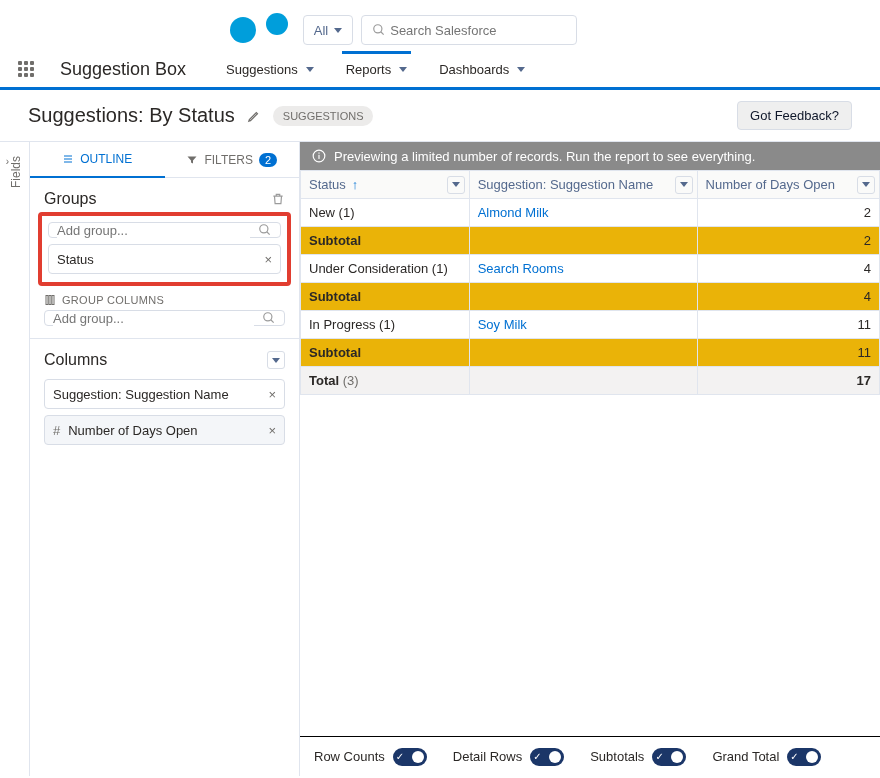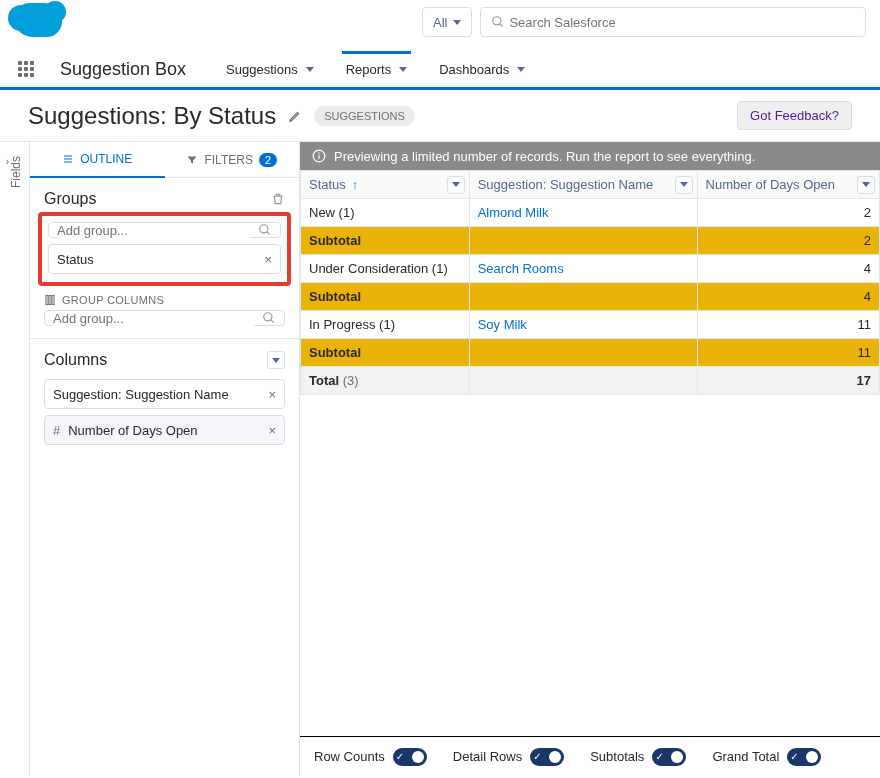--- a/index.html
+++ b/index.html
@@ -1,39 +1,39 @@
 <!DOCTYPE html>
 <html><head>
 <meta charset="utf-8">
 <style>
   * { box-sizing: border-box; margin: 0; padding: 0; font-family: -apple-system, "Salesforce Sans", Arial, sans-serif; }
   body { background: #fff; width: 880px; height: 778px; overflow: hidden; color: #2b2826; }
   
-  .hdr { display: flex; align-items: flex-end; height: 52px; padding: 15px 14px; }
+  .hdr { display: flex; align-items: center; height: 52px; padding: 15px 14px; flex-direction: column; }
   .logo { width: 48px; height: 34px; background: #009edb; border-radius: 17px 20px 17px 20px; position: relative; margin-right: 360px; }
   .logo::before { content:""; position:absolute; left:-6px; top:2px; width:26px; height:26px; background:#009edb; border-radius:50%; }
   .logo::after  { content:""; position:absolute; right:-4px; top:-2px; width:22px; height:22px; background:#009edb; border-radius:50%; }
   .search-wrap { display:flex; align-items:center; flex:1; }
   .scope { border:1px solid #d8dde6; border-radius:4px; height:30px; padding:0 10px; display:flex; align-items:center; gap:6px; font-size:13px; color:#54698d; margin-right:8px; }
   .search-box { border:1px solid #d8dde6; border-radius:4px; height:30px; flex:1; display:flex; align-items:center; padding:0 10px; gap:4px; color:#706e6b; }
   .search-box input { border:none; outline:none; flex:1; font-size:13px; }
   .chev-down { width:0; height:0; border-left:4px solid transparent; border-right:4px solid transparent; border-top:5px solid #54698d; }
   
   .nav { display:flex; align-items:center; height:38px; border-bottom:3px solid #0070d2; padding:0 18px; gap:24px; }
   .waffle { width:18px; height:18px; display:grid; grid-template-columns:repeat(3,4px); grid-template-rows:repeat(3,4px); gap:2px; }
   .waffle span { background:#706e6b; border-radius:1px; }
   .app-name { font-size:18px; color:#2b2826; font-weight:400; margin-right:12px; }
   .nav-tab { font-size:13px; color:#2b2826; padding:8px 4px 9px; display:flex; align-items:center; gap:8px; cursor:pointer; }
   .nav-tab.active { border-top:3px solid #0070d2; margin-top:-3px; }
   
   .titlebar { display:flex; align-items:center; height:52px; padding:0 28px; border-bottom:1px solid #e0e5ee; }
-  .ttl { font-size:24px; font-weight:400; }
+  .ttl { font-size:20px; font-weight:400; }
   .pencil { margin-left:12px; color:#706e6b; }
   .pill { margin-left:12px; background:#ecebea; color:#706e6b; font-size:11px; padding:4px 10px; border-radius:12px; }
-  .feedback { margin-left:auto; border:1px solid #d8dde6; color:#4c1d95; font-size:13px; padding:6px 12px; border-radius:4px; cursor:pointer; }
+  .feedback { margin-left:auto; border:1px solid #d8dde6; color:#0f172a; font-size:13px; padding:6px 12px; border-radius:4px; cursor:pointer; }
   
   .main { display:flex; height:634px; }
   .fields-rail { width:30px; border-right:1px solid #e0e5ee; display:flex; align-items:flex-start; justify-content:center; padding-top:14px; color:#706e6b; }
   .fields-rail .rot { writing-mode:vertical-rl; transform:rotate(180deg); font-size:12px; }
   
   .side { width:270px; border-right:1px solid #e0e5ee; display:flex; flex-direction:column; }
   .side-tabs { display:flex; border-bottom:1px solid #e0e5ee; }
   .side-tab { flex:1; text-align:center; padding:10px 0; font-size:12px; color:#706e6b; display:flex; align-items:center; justify-content:center; gap:6px; cursor:pointer; }
   .side-tab.active { color:#0070d2; border-bottom:2px solid #0070d2; margin-bottom:-1px; }
   .badge { background:#0070d2; color:#fff; border-radius:9px; font-size:11px; padding:1px 6px; }

